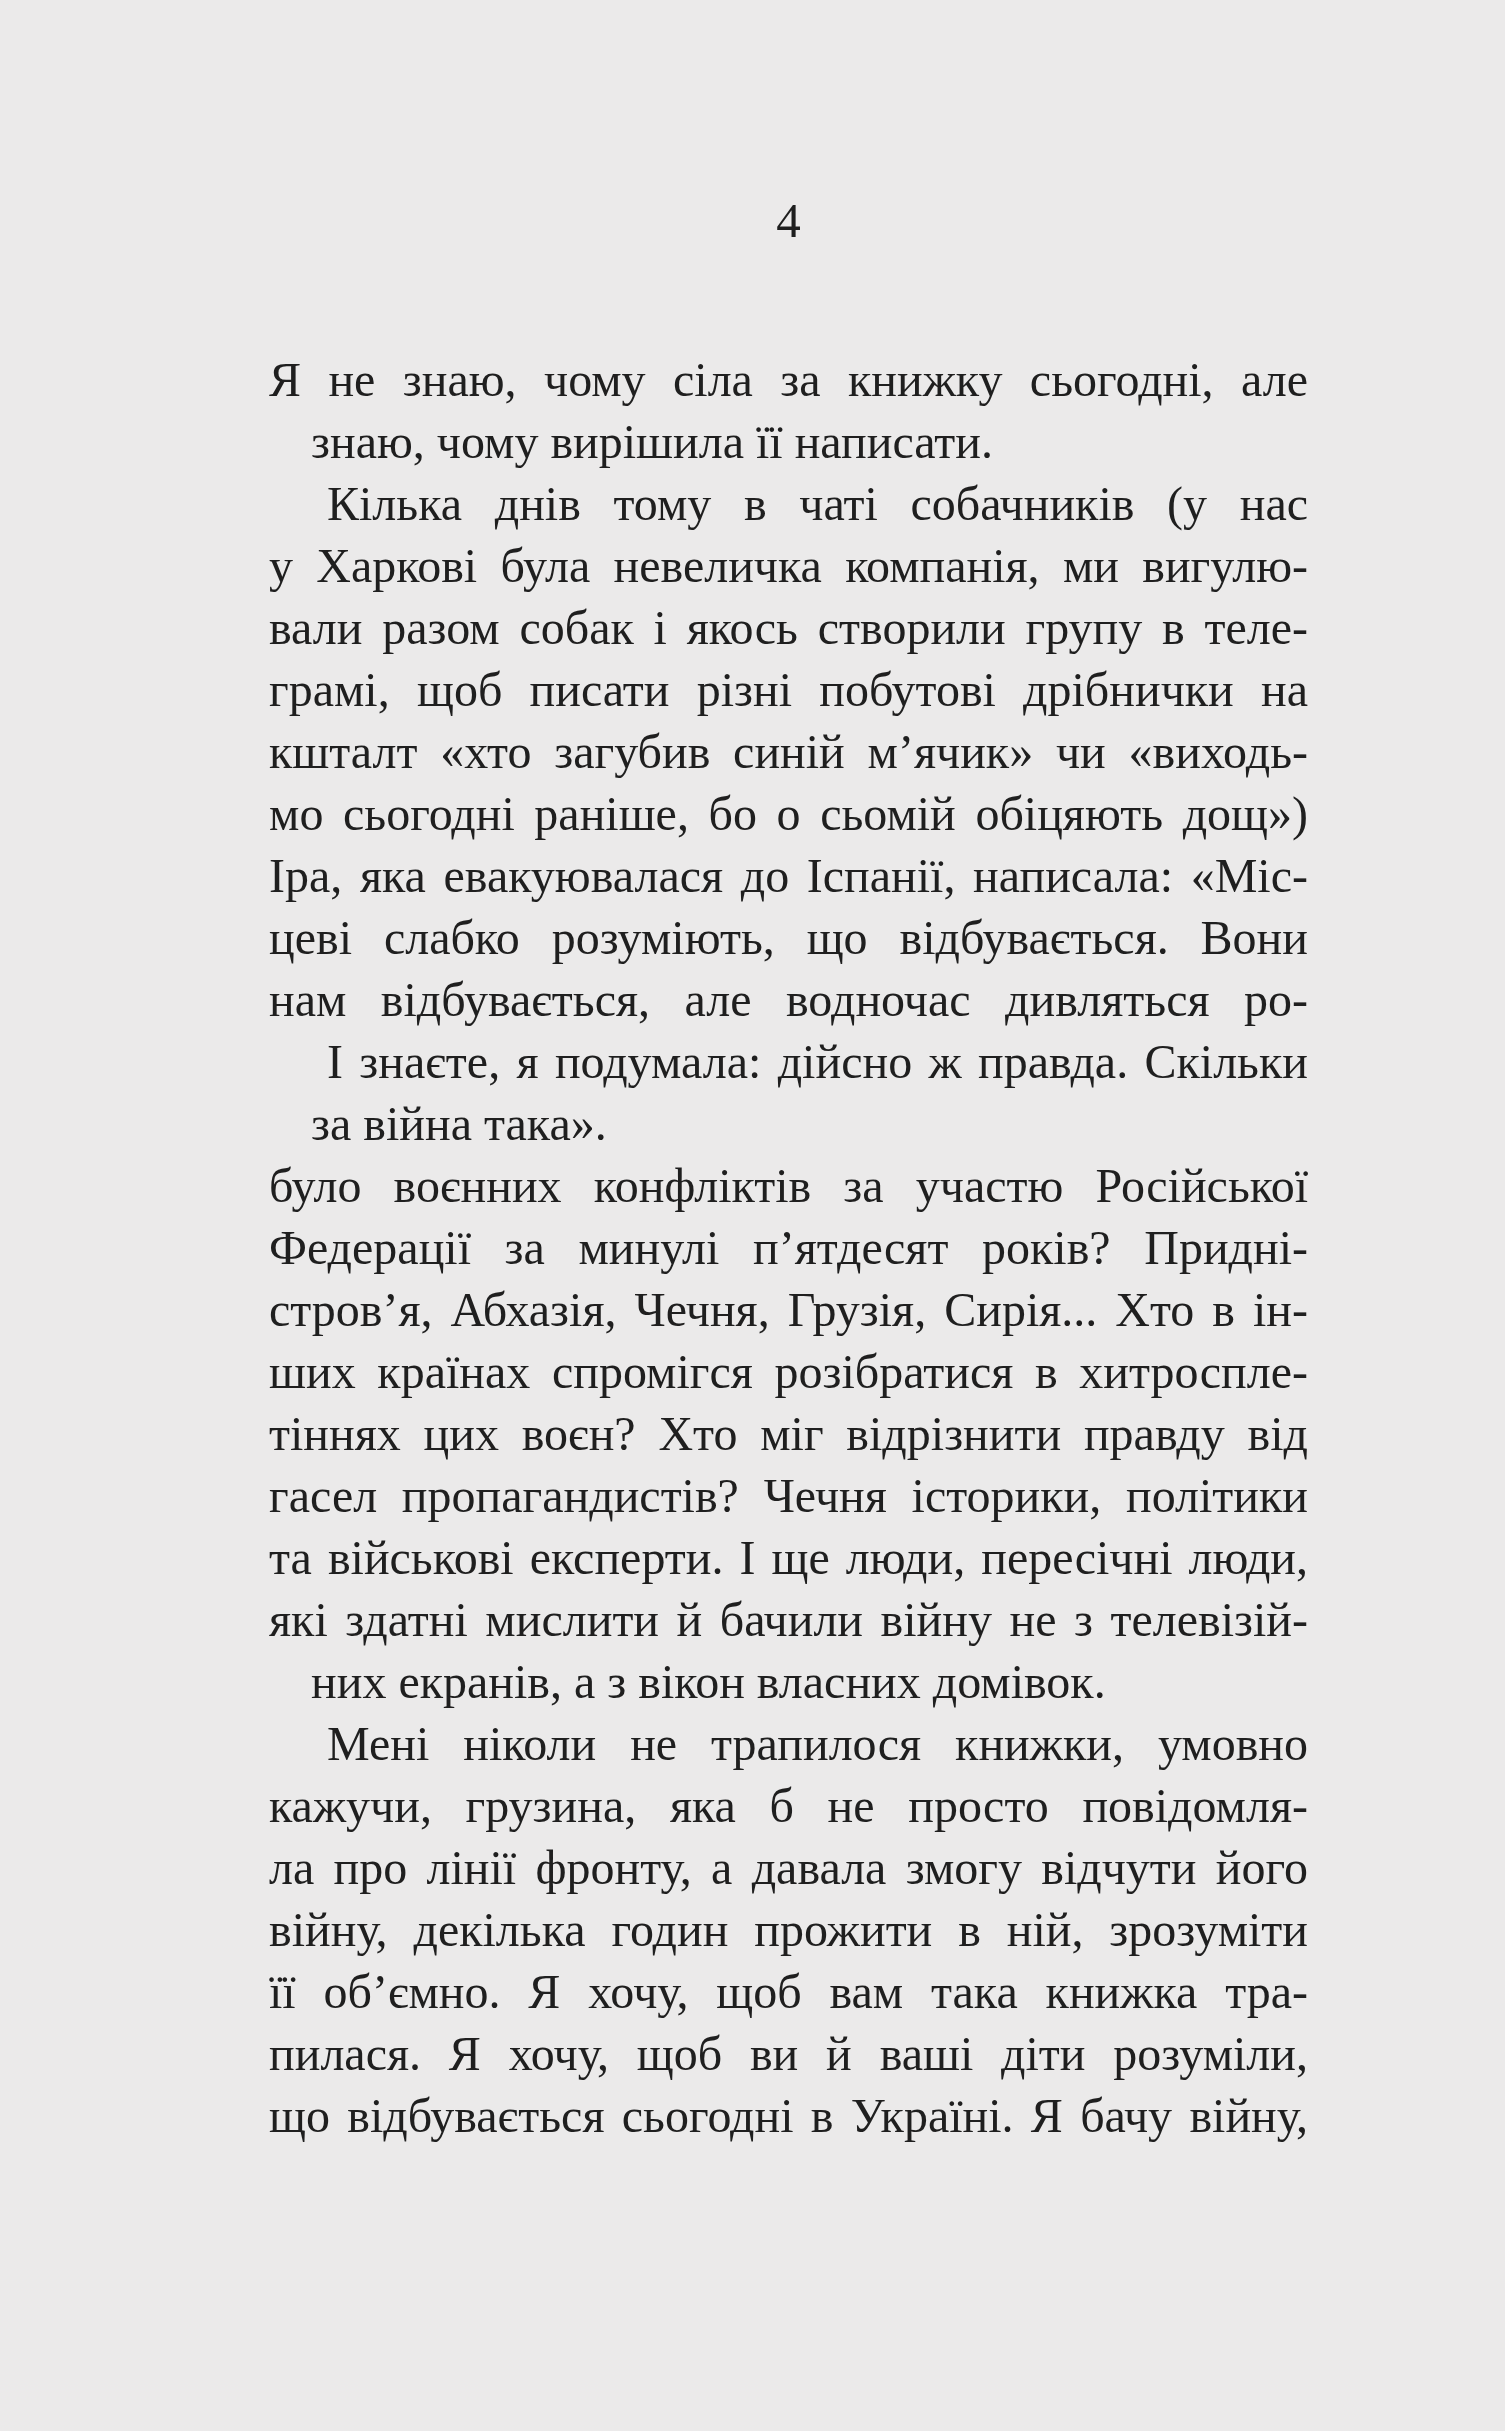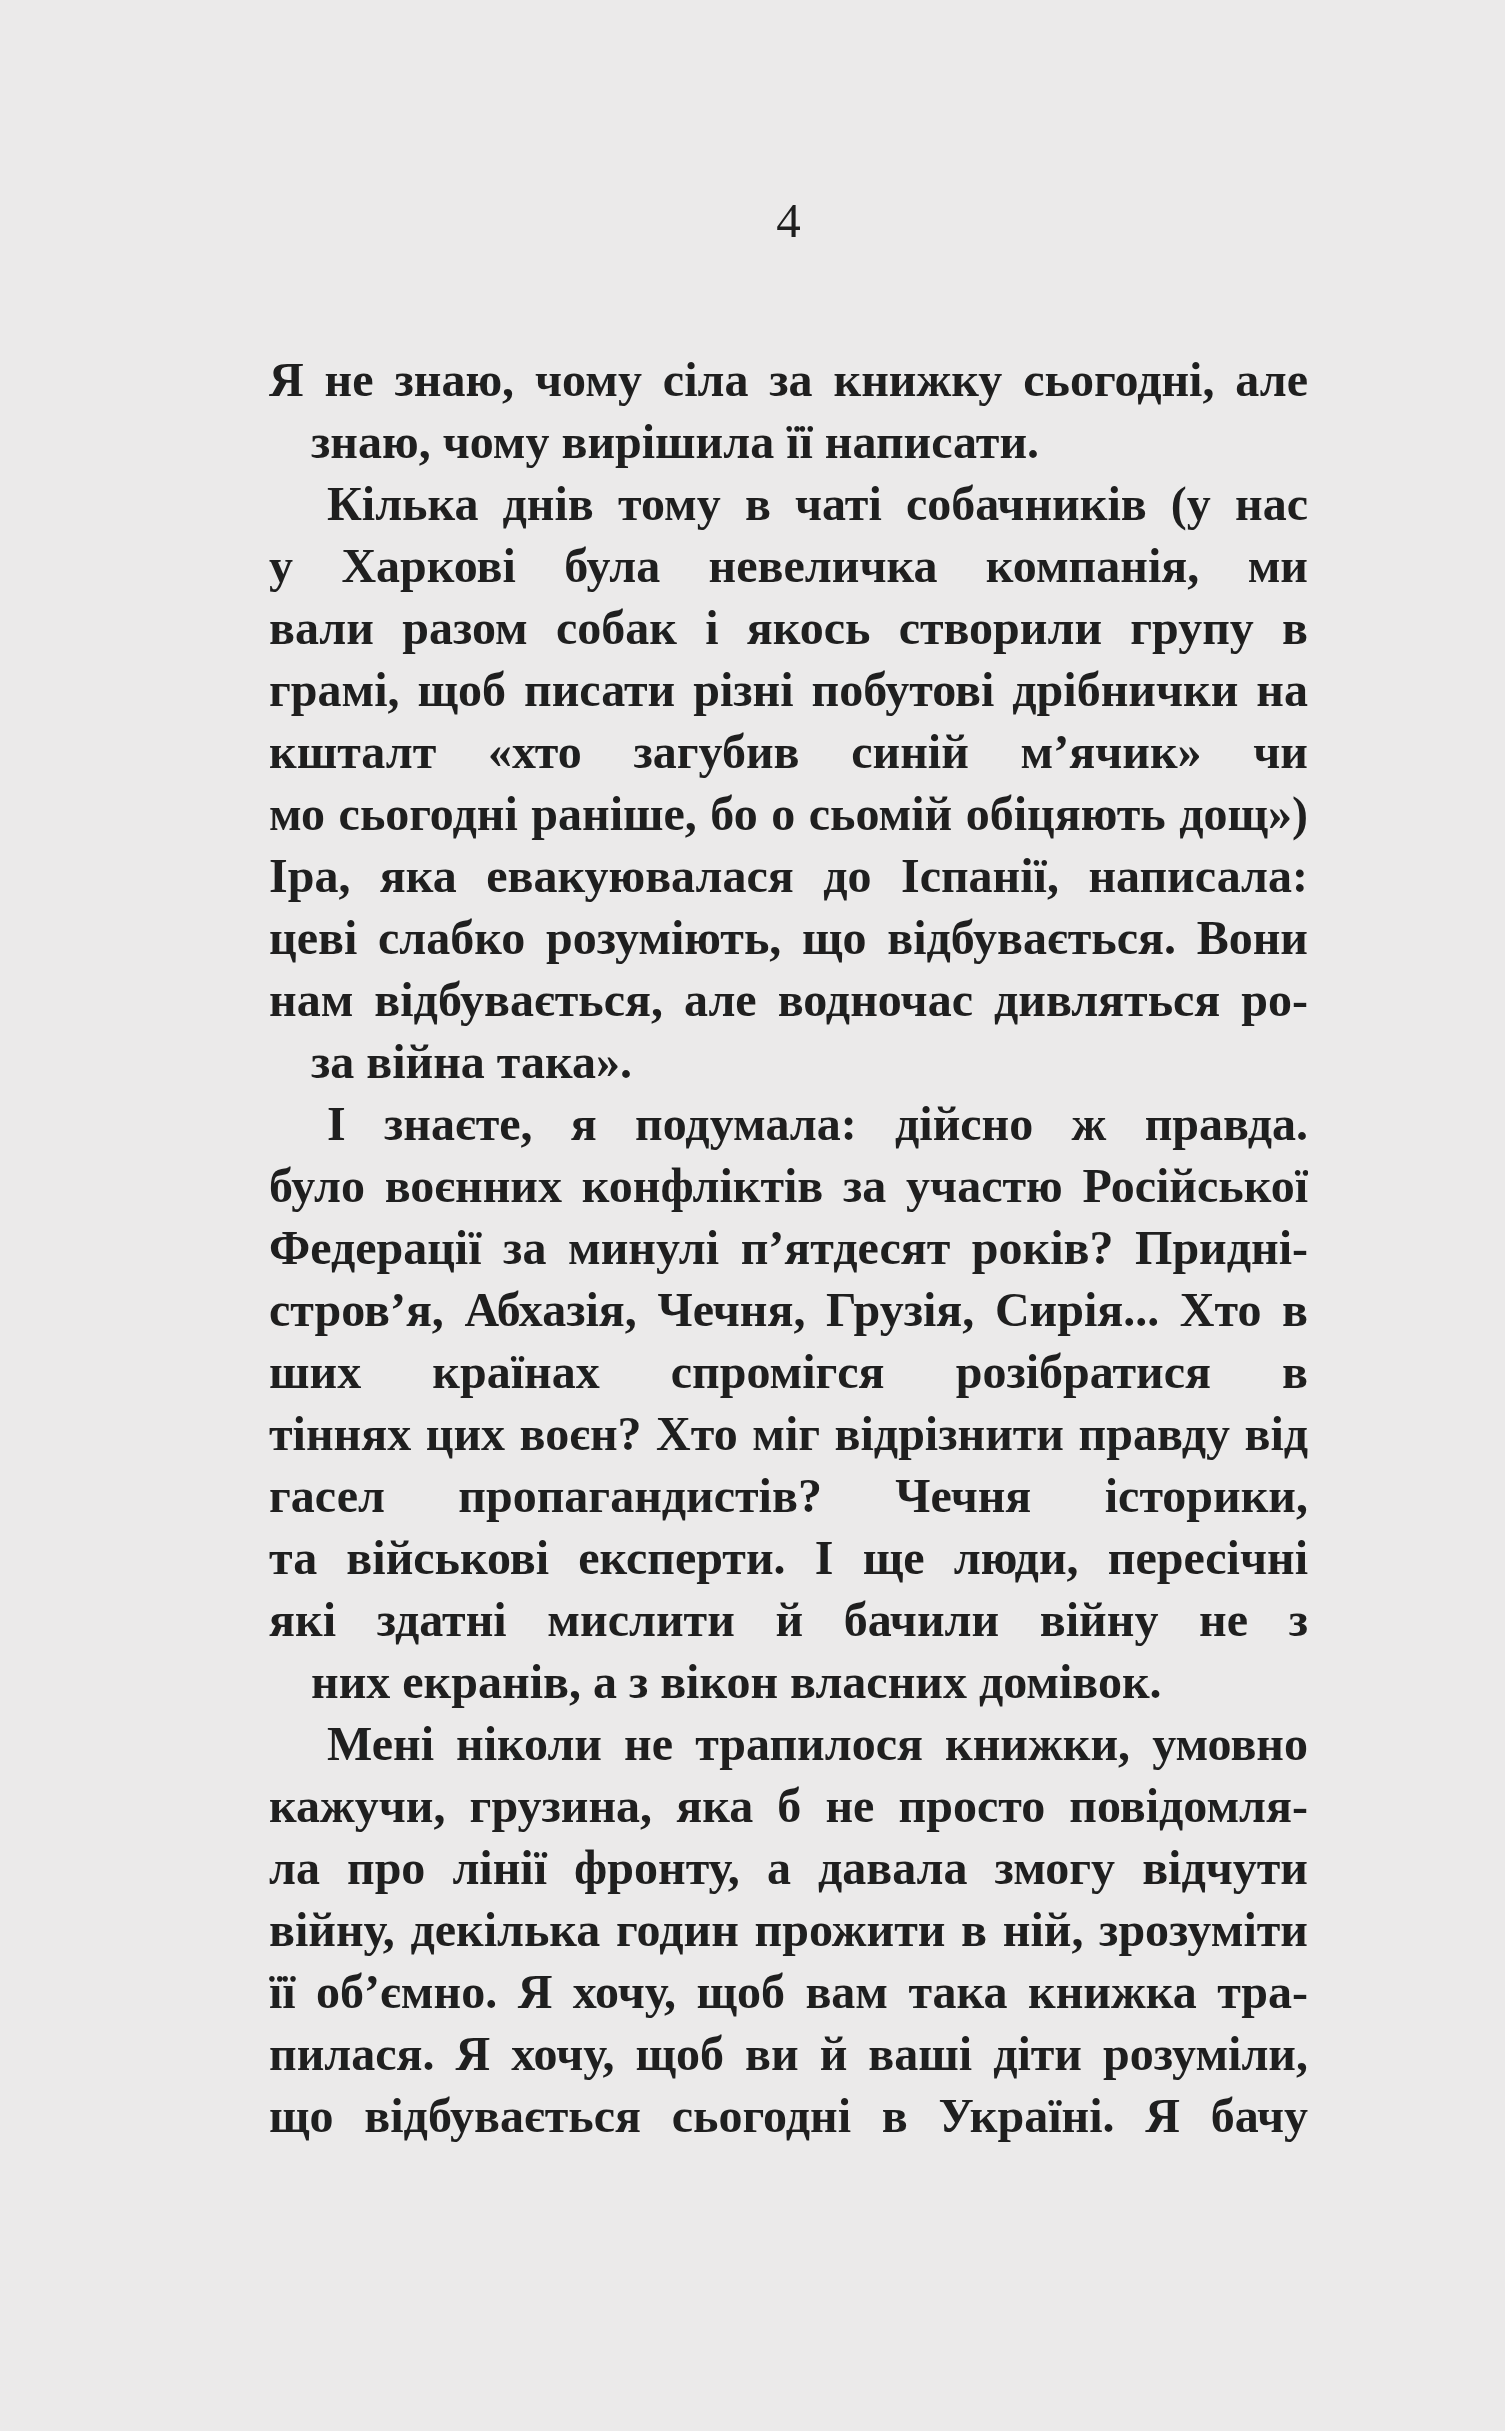--- a/index.html
+++ b/index.html
@@ -33,21 +33,20 @@
     width: 1039px;
     font-size: 48px;
     line-height: 62px;
   }
   .line {
     text-align: justify;
     text-align-last: justify;
     height: 62px;
     overflow: hidden;
     white-space: normal;
-    font-weight: bold;
   }
   .line.para-end {
     text-align-last: left;
     margin-left: 42px;
   }
   .line.indent {
     text-indent: 58px;
   }
 </style>
 </head>
@@ -60,22 +59,22 @@
       <div class="line para-end">знаю, чому вирішила її написати.</div>
       <div class="line indent">Кілька днів тому в чаті собачників (у нас</div>
       <div class="line">у Харкові була невеличка компанія, ми вигулю-</div>
       <div class="line">вали разом собак і якось створили групу в теле-</div>
       <div class="line">грамі, щоб писати різні побутові дрібнички на</div>
       <div class="line">кшталт «хто загубив синій м’ячик» чи «виходь-</div>
       <div class="line">мо сьогодні раніше, бо о сьомій обіцяють дощ»)</div>
       <div class="line">Іра, яка евакуювалася до Іспанії, написала: «Міс-</div>
       <div class="line">цеві слабко розуміють, що відбувається. Вони</div>
       <div class="line">нам відбувається, але водночас дивляться ро-</div>
+      <div class="line indent">І знаєте, я подумала: дійсно ж правда. Скільки</div>
       <div class="line para-end">за війна така».</div>
-      <div class="line indent">І знаєте, я подумала: дійсно ж правда. Скільки</div>
       <div class="line">було воєнних конфліктів за участю Російської</div>
       <div class="line">Федерації за минулі п’ятдесят років? Придні-</div>
       <div class="line">стров’я, Абхазія, Чечня, Грузія, Сирія... Хто в ін-</div>
       <div class="line">ших країнах спромігся розібратися в хитроспле-</div>
       <div class="line">тіннях цих воєн? Хто міг відрізнити правду від</div>
       <div class="line">гасел пропагандистів? Чечня історики, політики</div>
       <div class="line">та військові експерти. І ще люди, пересічні люди,</div>
       <div class="line">які здатні мислити й бачили війну не з телевізій-</div>
       <div class="line para-end">них екранів, а з вікон власних домівок.</div>
       <div class="line indent">Мені ніколи не трапилося книжки, умовно</div>

